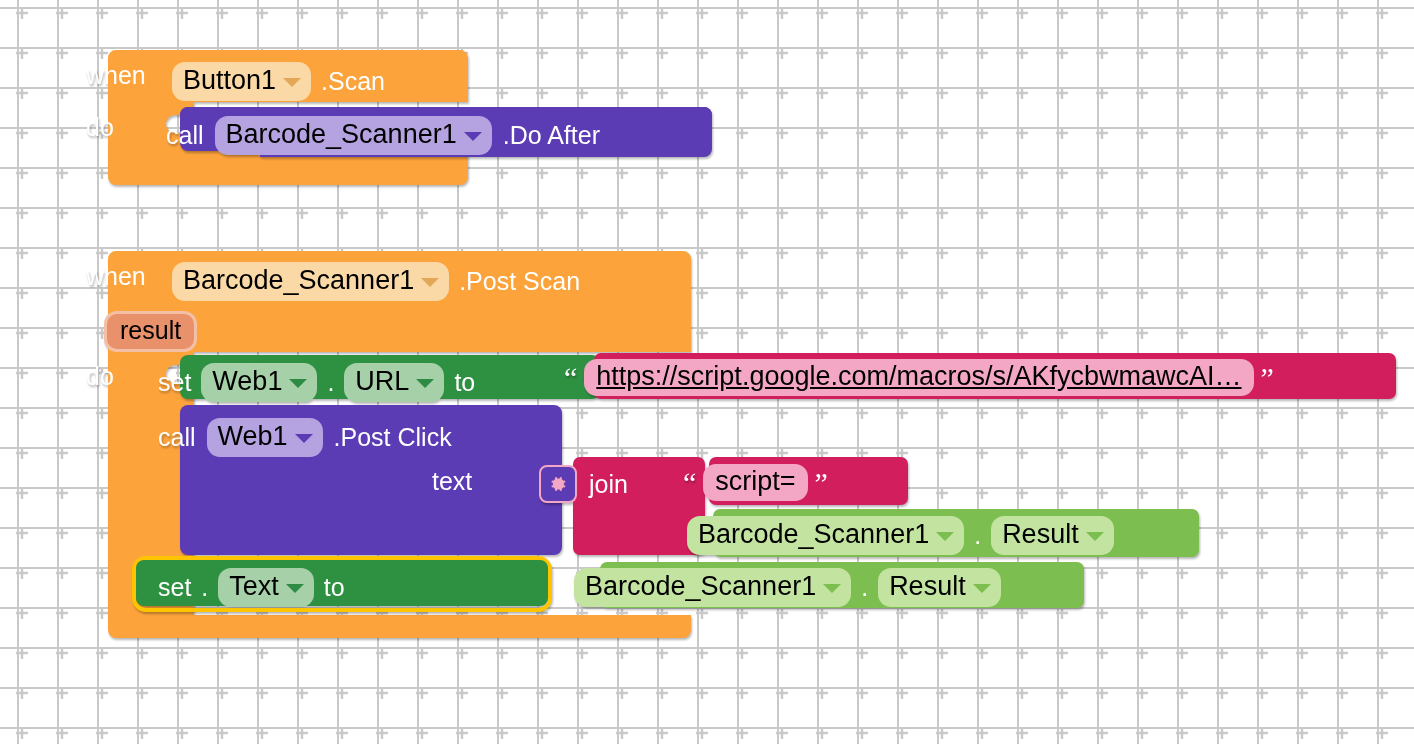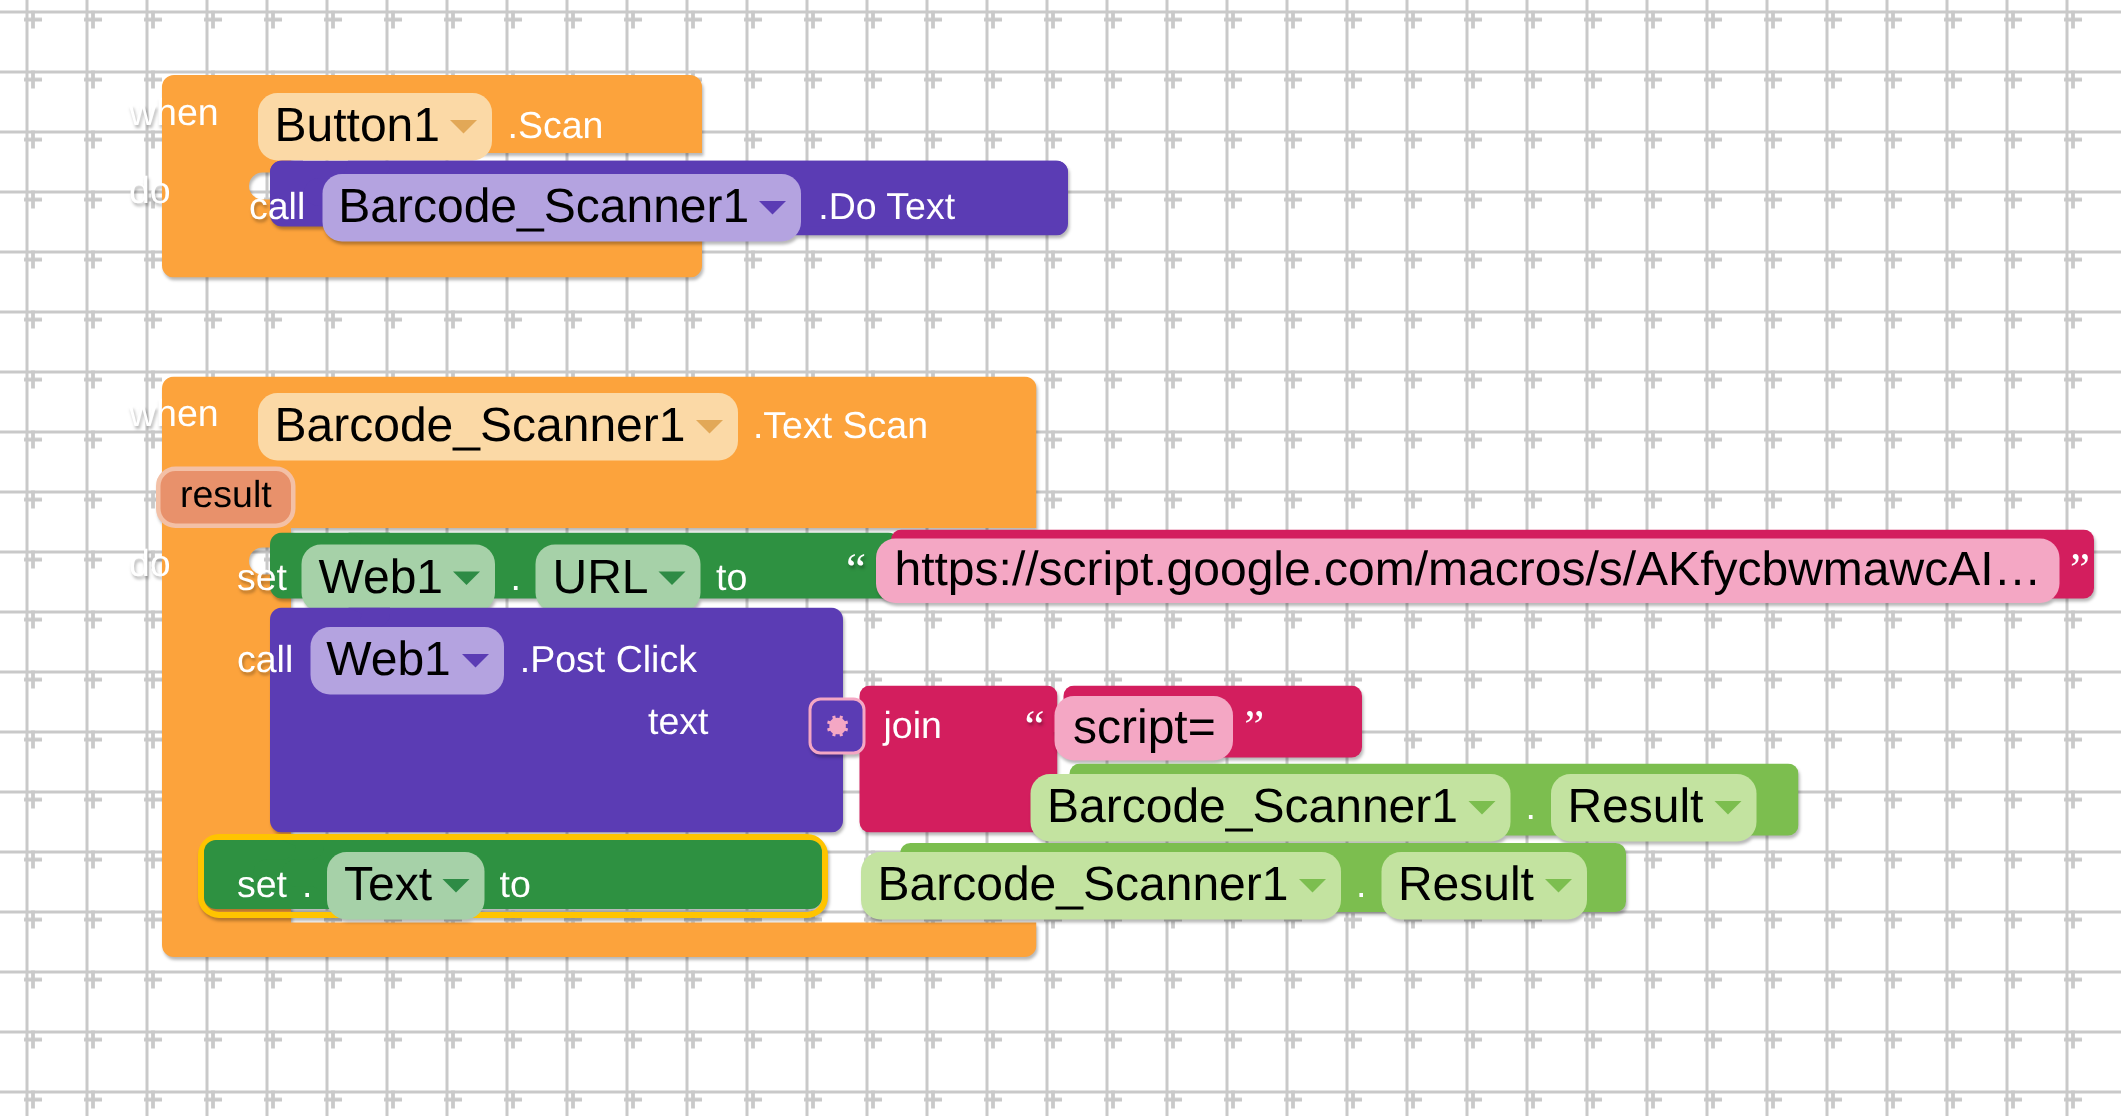--- a/index.html
+++ b/index.html
@@ -43,21 +43,21 @@
     white-space: nowrap;
   }
 
   
   .field {
     display: inline-flex;
     align-items: center;
     gap: 7px;
     border-radius: 13px;
     padding: 3px 10px 5px 11px;
-    font-size: 32px;
+    font-size: 27px;
     line-height: 1.15;
     color: #000;
     white-space: nowrap;
   }
   .field .caret {
     width: 0; height: 0;
     border-left: 9px solid transparent;
     border-right: 9px solid transparent;
     border-top: 9px solid currentColor;
     display: inline-block;
@@ -137,21 +137,21 @@
       <rect x="0" y="0" width="532" height="44" rx="8" fill="#5b3cb4"></rect>
       <path d="M52,0 h28 v3 a9,9 0 0 1 -9,9 H61 a9,9 0 0 0 -9,9 v0 a9,9 0 0 0 9,9 h10 a9,9 0 0 1 9,9 v5
                h-28 v-5 a9,9 0 0 0 -9,-9 H32 a9,9 0 0 1 -9,-9 v0 a9,9 0 0 1 9,-9 h10 a9,9 0 0 0 9,-9 Z" fill="#5b3cb4"></path>
     </svg>
     <div class="row" style="position:absolute; left:30px; top:9px; gap:11px;">
       <span class="lbl">call</span>
       <span class="field f-purple">
         <span>Barcode_Scanner1</span>
         <i class="caret"></i>
       </span>
-      <span class="lbl">.Do Text</span>
+      <span class="lbl">.Do After</span>
     </div>
   </div>
 
   <div class="blk shadow" style="left:64px; top:251px; width:583px; height:387px;">
     <svg width="583" height="387" viewBox="0 0 583 387">
       <path d="M8,0 H575 A8,8 0 0 1 583,8 V101 H86 V105 a9,9 0 0 1 -9,9 h-10 a9,9 0 0 0 -9,9
                v0 a9,9 0 0 0 9,9 h10 a9,9 0 0 1 9,9 v223 H583 V379 A8,8 0 0 1 575,387 H8
                A8,8 0 0 1 0,379 V8 A8,8 0 0 1 8,0 Z" fill="#fca33c"></path>
     </svg>
     <span class="lbl" style="position:absolute; left:22px; top:13px;">when</span>
@@ -162,21 +162,21 @@
                  font-size:25px; color:#000; line-height:1.15;">
       <span>result</span>
     </span>
   </div>
 
   <div class="blk row" style="left:172px; top:262px; gap:10px;">
     <span class="field f-orange">
       <span>Barcode_Scanner1</span>
       <i class="caret"></i>
     </span>
-    <span class="lbl">.Text Scan</span>
+    <span class="lbl">.Post Scan</span>
   </div>
 
   <div class="blk shadow" style="left:136px; top:355px; width:420px; height:48px;">
     <svg width="420" height="48" viewBox="0 0 420 48">
       <rect x="0" y="0" width="420" height="44" rx="8" fill="#2e9141"></rect>
       <path d="M24,0 h28 v4 a9,9 0 0 1 -9,9 H33 a9,9 0 0 0 -9,9 v0 a9,9 0 0 0 9,9 h10 a9,9 0 0 1 9,9 v5
                h-28 v-5 a9,9 0 0 0 -9,-9 H14 a9,9 0 0 1 -9,-9 v0 a9,9 0 0 1 9,-9 h10 a9,9 0 0 0 9,-9 Z" fill="#2e9141" transform="translate(28,0)"></path>
       <path d="M52,44 h28 v0 H52 Z" fill="#2e9141"></path>
     </svg>
     <div class="row" style="position:absolute; left:22px; top:8px; gap:10px;">
@@ -195,21 +195,21 @@
   </div>
 
   <div class="blk shadow" style="left:542px; top:353px; width:810px; height:48px;">
     <svg width="810" height="48" viewBox="0 0 810 48">
       <rect x="8" y="0" width="802" height="46" rx="7" fill="#d31e5e"></rect>
       <path d="M18,5 v4 a9,9 0 0 1 -9,9 H8 a0,0 0 0 0 0,0 v8 a0,0 0 0 0 0,0 h1 a9,9 0 0 1 9,9 v5 Z" fill="#d31e5e"></path>
       <path d="M10,6 a9,9 0 0 1 -9,9 v16 a9,9 0 0 1 9,9 Z" fill="#d31e5e"></path>
     </svg>
     <div class="row" style="position:absolute; left:22px; top:6px; gap:7px;">
       <span class="quote">“</span>
-      <span class="field f-pink" style="padding:2px 12px 4px 12px;">
+      <span class="field f-pink" style="padding:2px 12px 4px 12px;text-decoration:underline;">
         <span>https://script.google.com/macros/s/AKfycbwmawcAI…</span>
       </span>
       <span class="quote">”</span>
     </div>
   </div>
 
   <div class="blk shadow" style="left:136px; top:405px; width:382px; height:150px;">
     <svg width="382" height="150" viewBox="0 0 382 150">
       <rect x="0" y="0" width="382" height="150" rx="8" fill="#5b3cb4"></rect>
       <path d="M24,0 h28 v4 a9,9 0 0 1 -9,9 H33 a9,9 0 0 0 -9,9 v0 a9,9 0 0 0 9,9 h10 a9,9 0 0 1 9,9 v5

